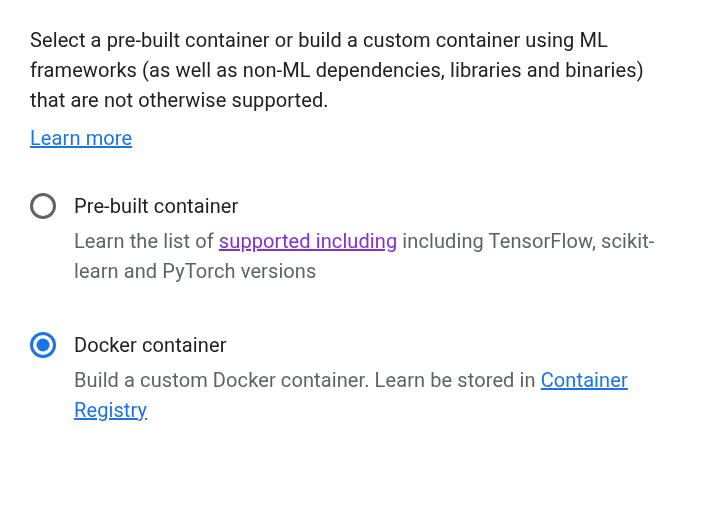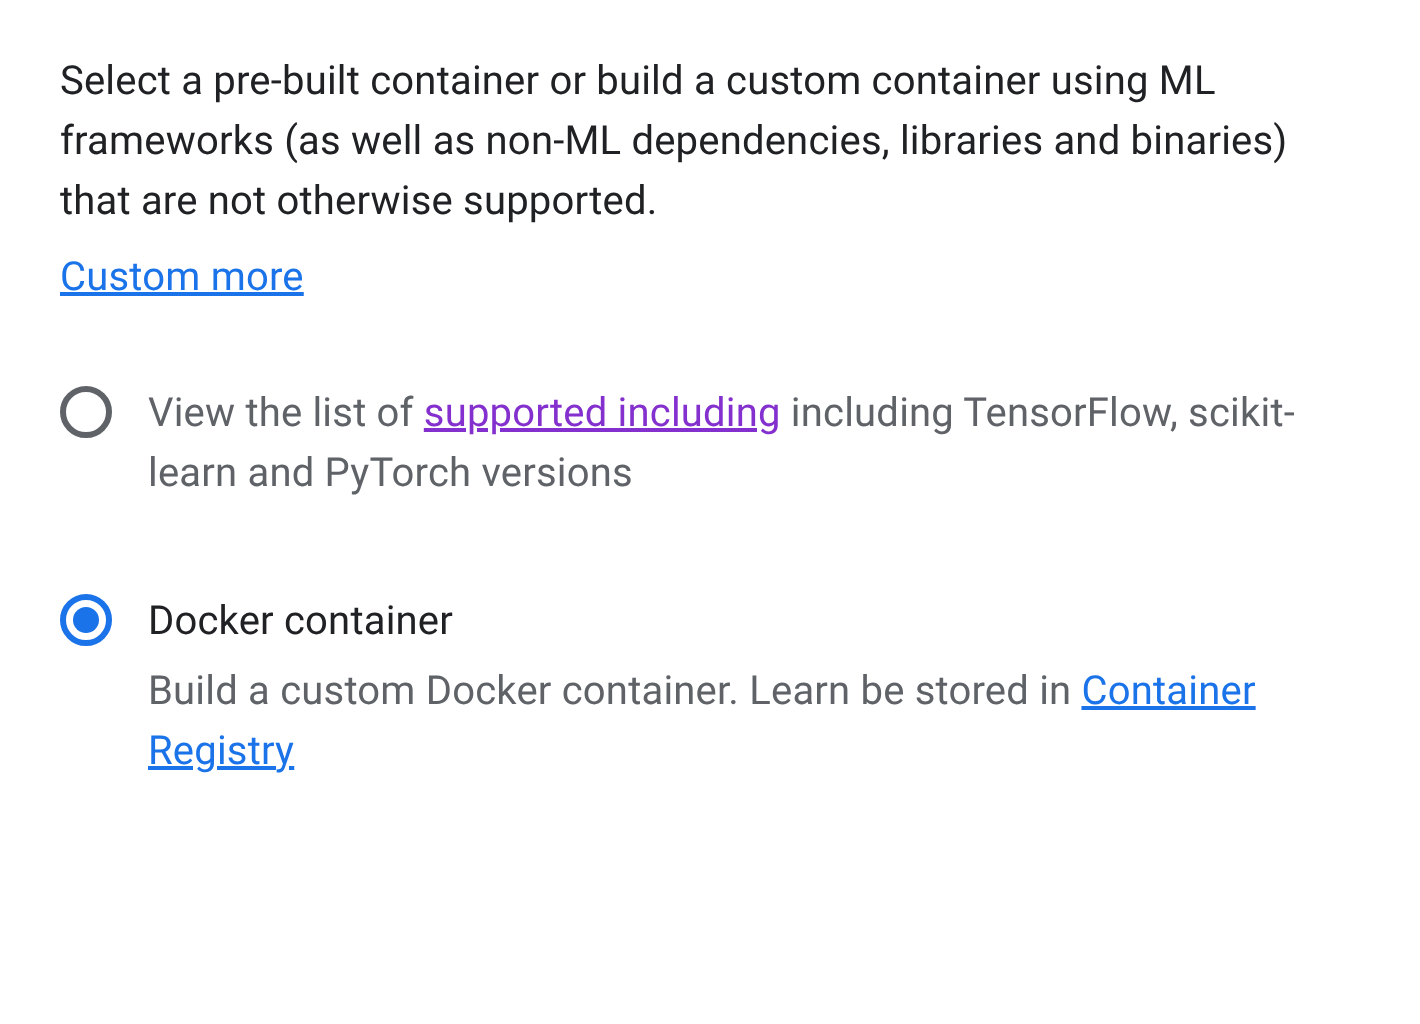--- a/index.html
+++ b/index.html
@@ -73,30 +73,31 @@
       line-height: 1.5;
     }
   </style>
 </head>
 <body>
 
 <div class="intro">
   <span>Select a pre-built container or build a custom container using ML frameworks (as well as non-ML dependencies, libraries and binaries) that are not otherwise supported.</span>
 </div>
 <div>
-  <a class="link-blue">Custom more</a>
+  <a class="link-blue">Learn more</a>
 </div>
 
 <div class="radio-group">
 
   <div class="radio-option">
     <div class="radio-circle"></div>
     <div class="radio-body">
+      <div class="radio-title">Pre-built container</div>
       <div class="radio-desc">
-        <span>View the list of </span><a class="link-visited">supported including</a><span> including TensorFlow, scikit-learn and PyTorch versions</span>
+        <span>Learn the list of </span><a class="link-visited">supported including</a><span> including TensorFlow, scikit-learn and PyTorch versions</span>
       </div>
     </div>
   </div>
 
   <div class="radio-option">
     <div class="radio-circle selected"></div>
     <div class="radio-body">
       <div class="radio-title">Docker container</div>
       <div class="radio-desc">
         <span>Build a custom Docker container. Learn be stored in </span><a class="link-blue">Container Registry</a>

